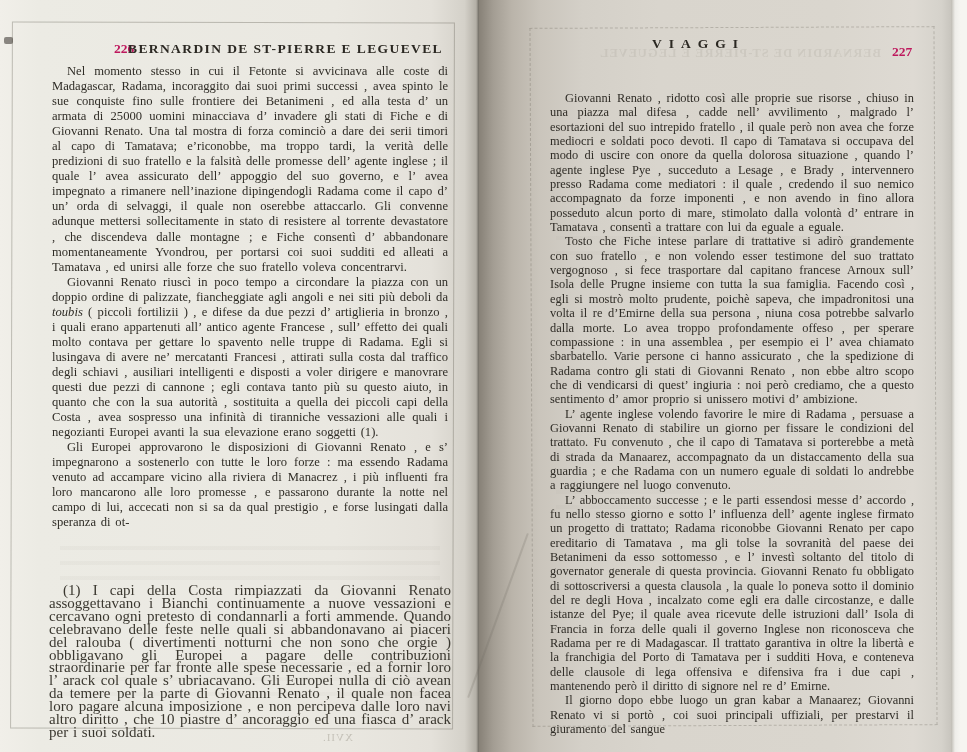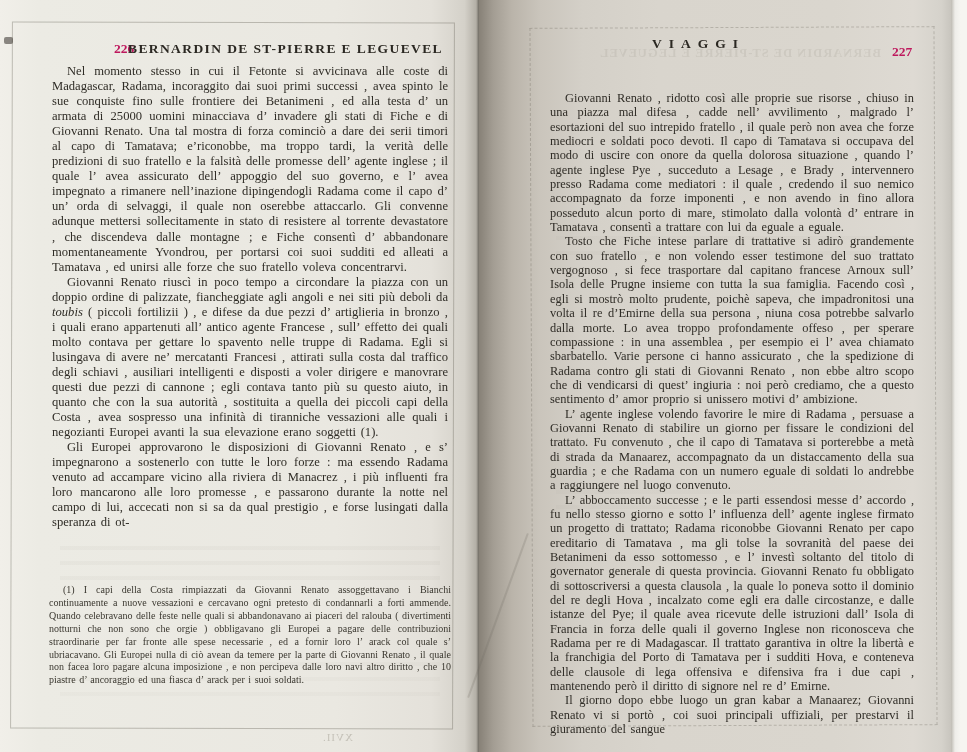--- a/index.html
+++ b/index.html
@@ -37,21 +37,21 @@
   .head-right-title{left:652px;top:36px;letter-spacing:7px;}
   .head-right-num{left:856px;top:44px;}
   
   .body-col{position:absolute;text-align:justify;}
   .body-left{left:52px;top:64px;width:396px;font-size:12.6px;line-height:15.05px;word-spacing:1.6px;}
   .body-right{left:550px;top:91px;width:364px;font-size:12.4px;line-height:14.35px;word-spacing:1.4px;}
   .body-col p{margin:0;text-indent:15px;}
   .body-col p.noindent{text-indent:0;}
   .footnote{
     position:absolute;left:49px;top:584px;width:402px;
-    font-size:10px;line-height:12.9px;text-align:justify;word-spacing:1px;
+    font-size:15px;line-height:12.9px;text-align:justify;word-spacing:1px;
     color:#3a372f;text-indent:14px;
   }
   
   .ghost{position:absolute;color:#8d887c;opacity:.16;filter:blur(.6px);transform:scaleX(-1);white-space:nowrap;}
   .ghost-head-right{left:560px;top:46px;width:360px;font-weight:bold;font-size:12.5px;letter-spacing:1px;text-align:center;}
   .ghost-sig{left:322px;top:731px;font-size:11px;opacity:.4;filter:blur(.4px);letter-spacing:1px;}
   .ghost-stripes{position:absolute;opacity:.5;
     background:repeating-linear-gradient(180deg,rgba(125,119,106,.10) 0 4px,rgba(125,119,106,0) 4px 15px);}
   .gs1{left:60px;top:546px;width:380px;height:36px;}
   .gs2{left:556px;top:236px;width:350px;height:30px;opacity:.35;}

